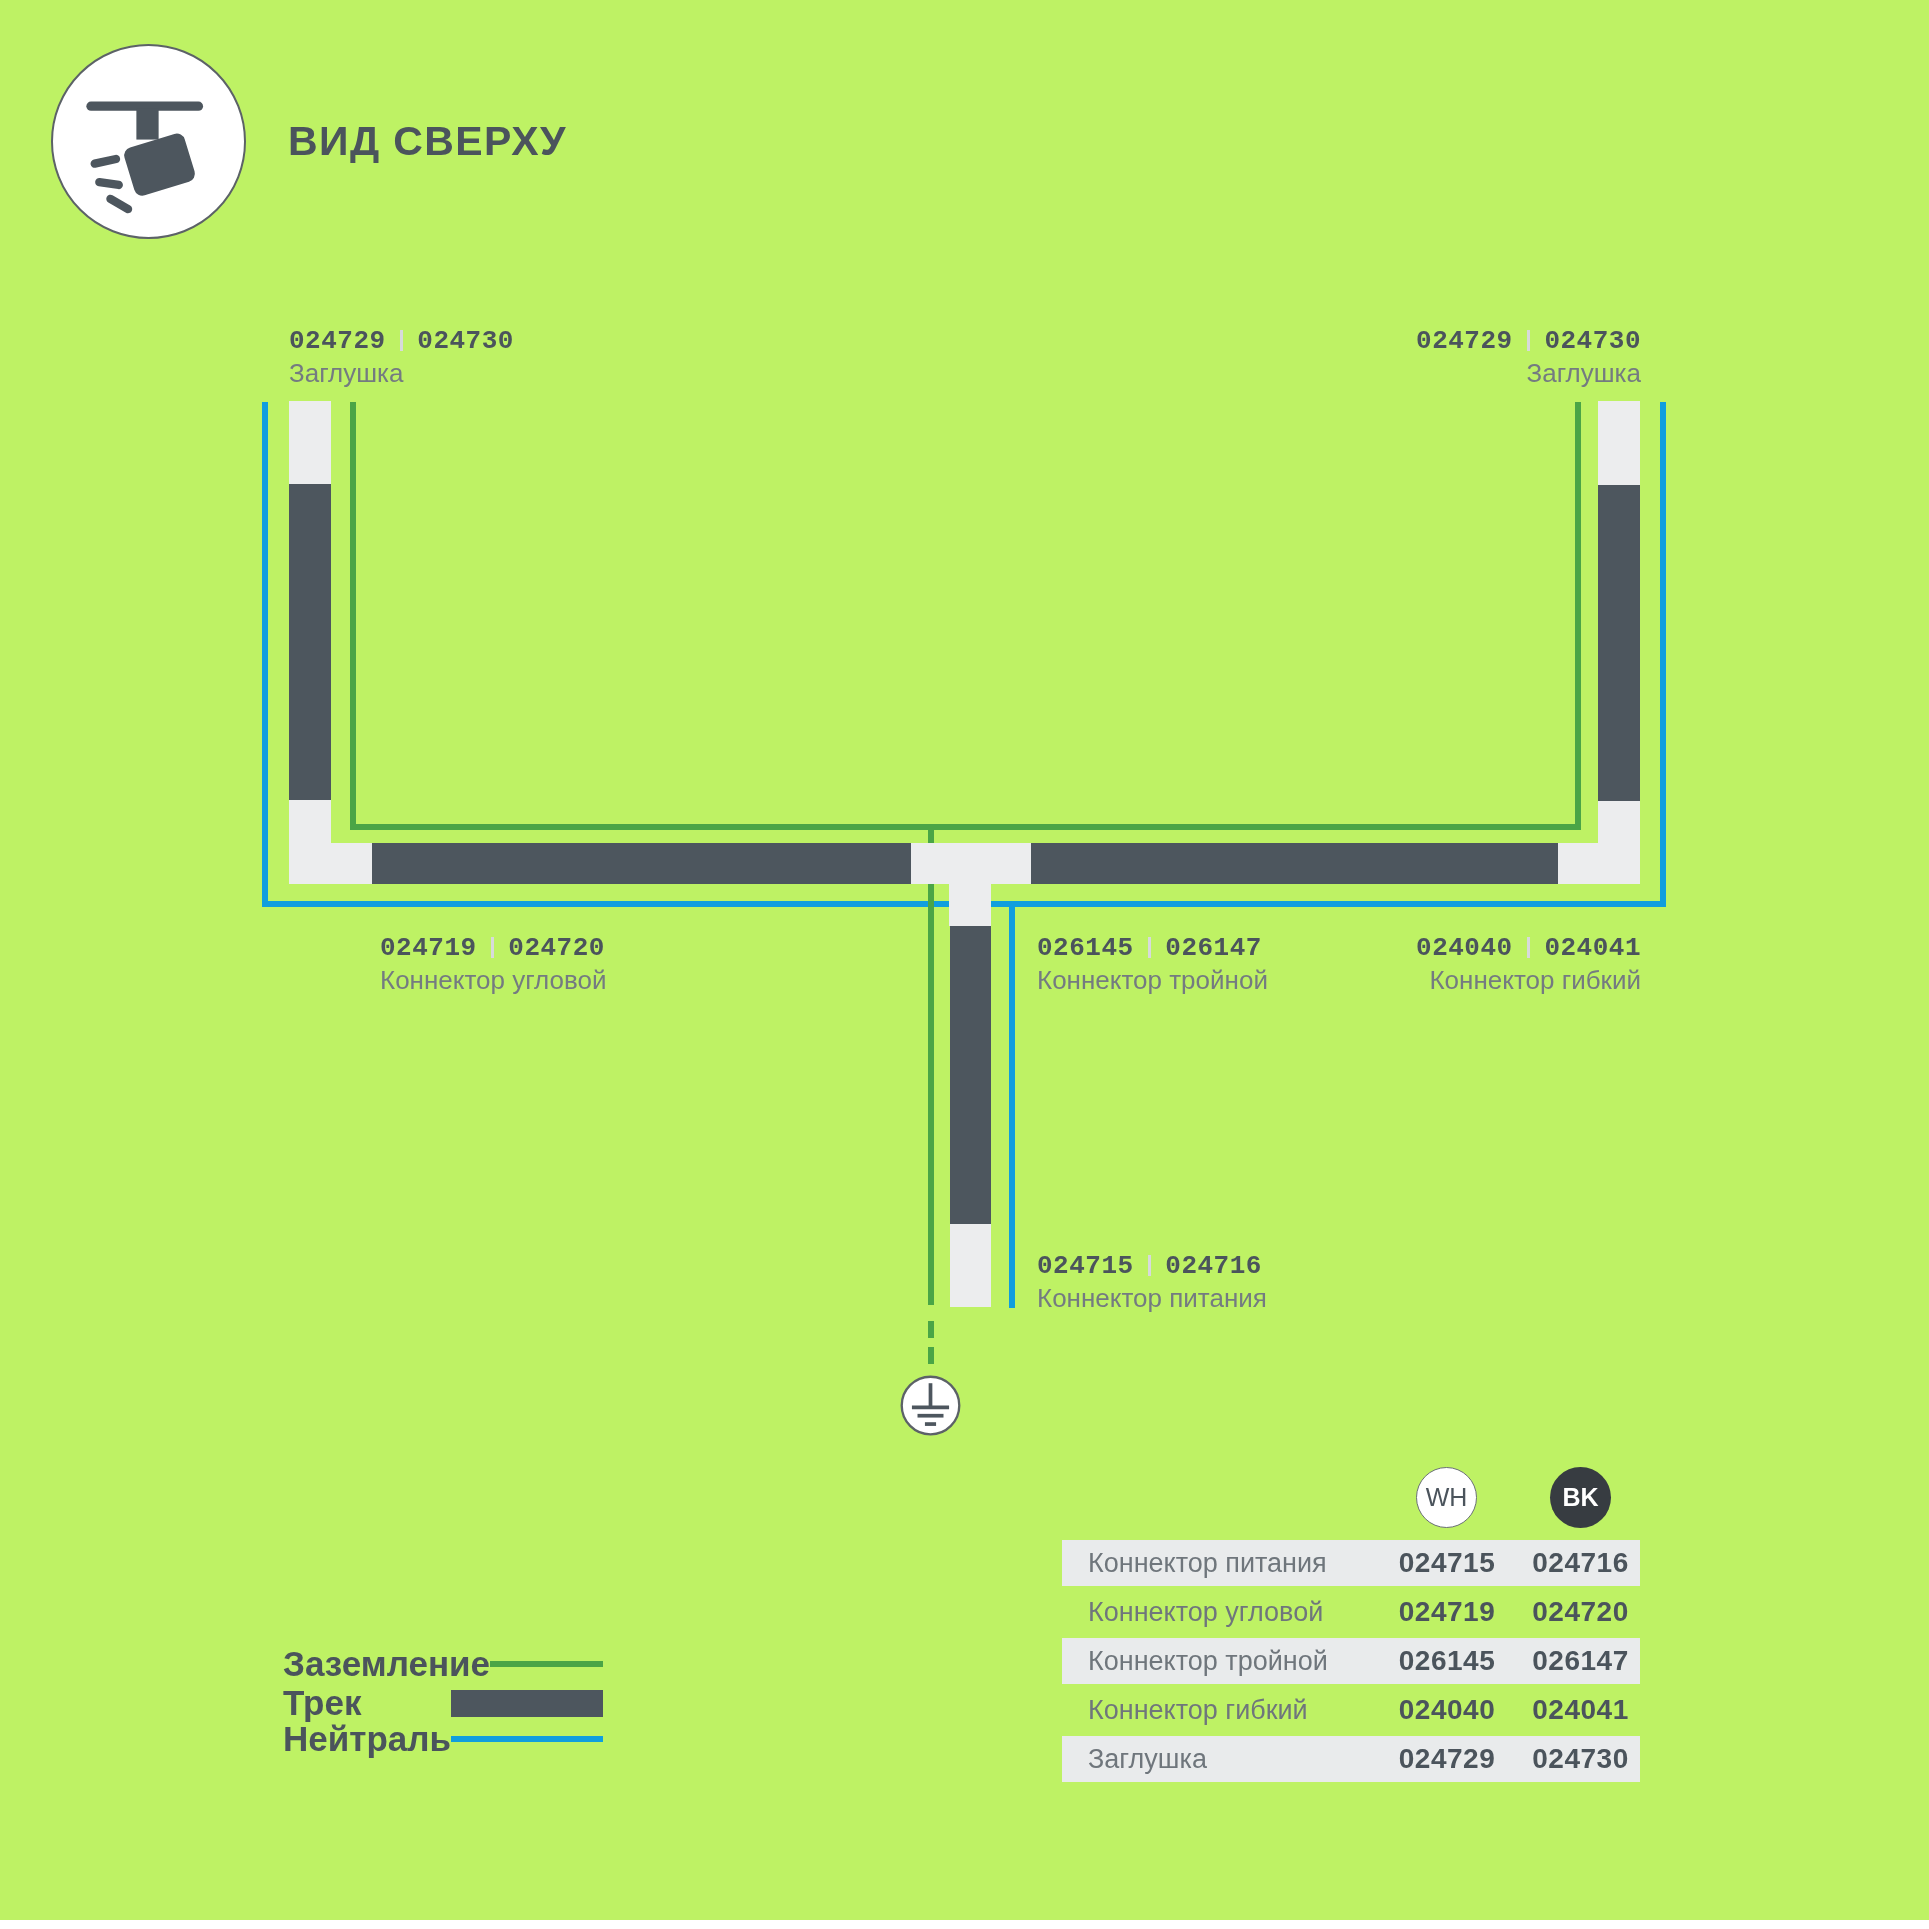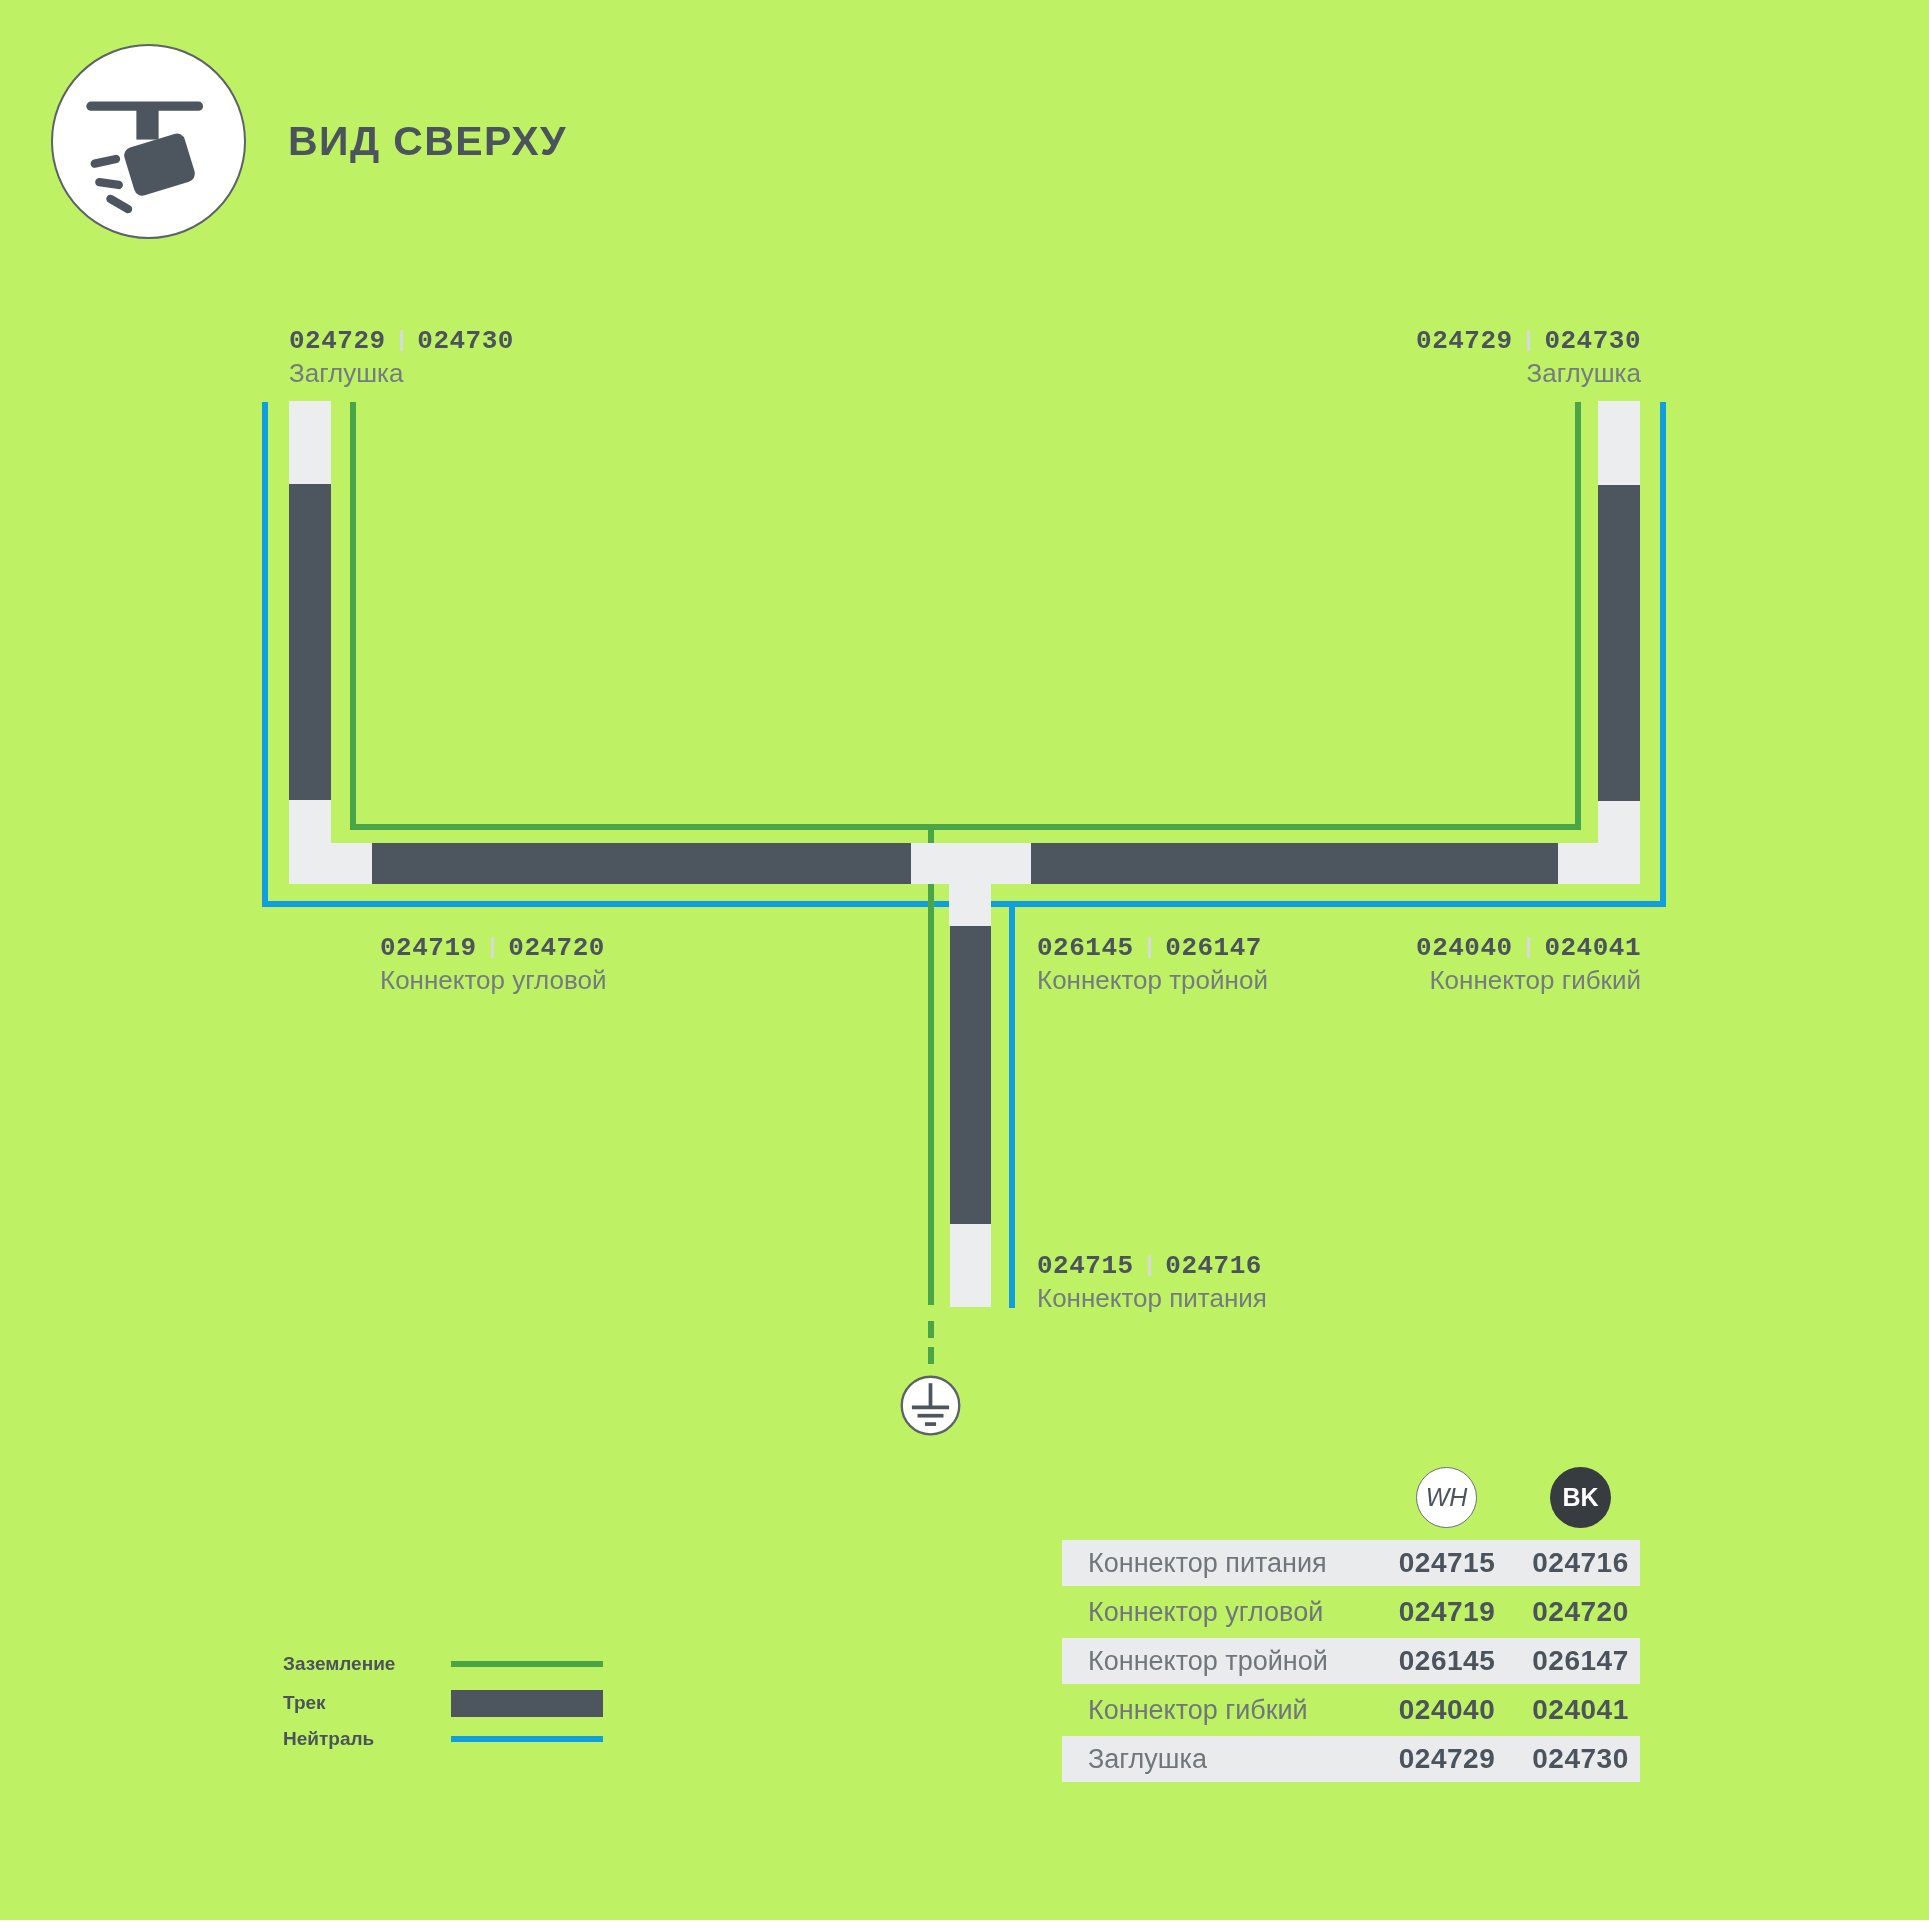--- a/index.html
+++ b/index.html
@@ -22,28 +22,28 @@
 
   
   .plabel{position:absolute;line-height:32px;white-space:nowrap;}
   .plabel .nums{font-size:26px;font-weight:700;color:#4b545c;letter-spacing:0.5px;font-family:Liberation Mono, monospace;}
   .plabel .pname{font-size:26px;font-weight:400;color:#747b81;}
   .sep{display:inline-block;width:3.7px;height:21.3px;background:#d7dadb;margin:0 14px;vertical-align:-2.8px;}
   .alignR{text-align:right;}
 
   
   .lg-row{position:absolute;left:283px;width:320px;height:30px;display:flex;align-items:center;justify-content:space-between;}
-  .lg-label{font-size:19px;font-weight:600;color:#4b545c;text-align:right;}
+  .lg-label{font-size:35px;font-weight:600;color:#4b545c;text-align:right;}
   .lg-line{width:152px;height:5.6px;}
   .lg-bar{width:152px;height:27px;background:#4d565e;}
 
   
   .chip{position:absolute;width:61px;height:61px;border-radius:50%;box-sizing:border-box;
         display:flex;align-items:center;justify-content:center;font-size:25px;}
-  .chip.wh{border:1.9px solid #6a7075;background:#fff;color:#4b545c;font-style:italic;}
+  .chip.wh{border:1.9px solid #6a7075;background:#fff;color:#4b545c;}
   .chip.bk{background:#373c41;color:#fff;}
   .trow{position:absolute;left:1062px;width:578px;height:46px;display:grid;
         grid-template-columns:1fr 148px 119px;align-items:center;}
   .trow.shade{background:#e9ebec;}
   .trow .rname{font-size:27px;color:#6f767c;padding-left:26px;}
   .trow .rnum{font-size:28px;font-weight:700;color:#4b545c;text-align:center;letter-spacing:0.5px;}
 </style>
 </head>
 <body>
 

